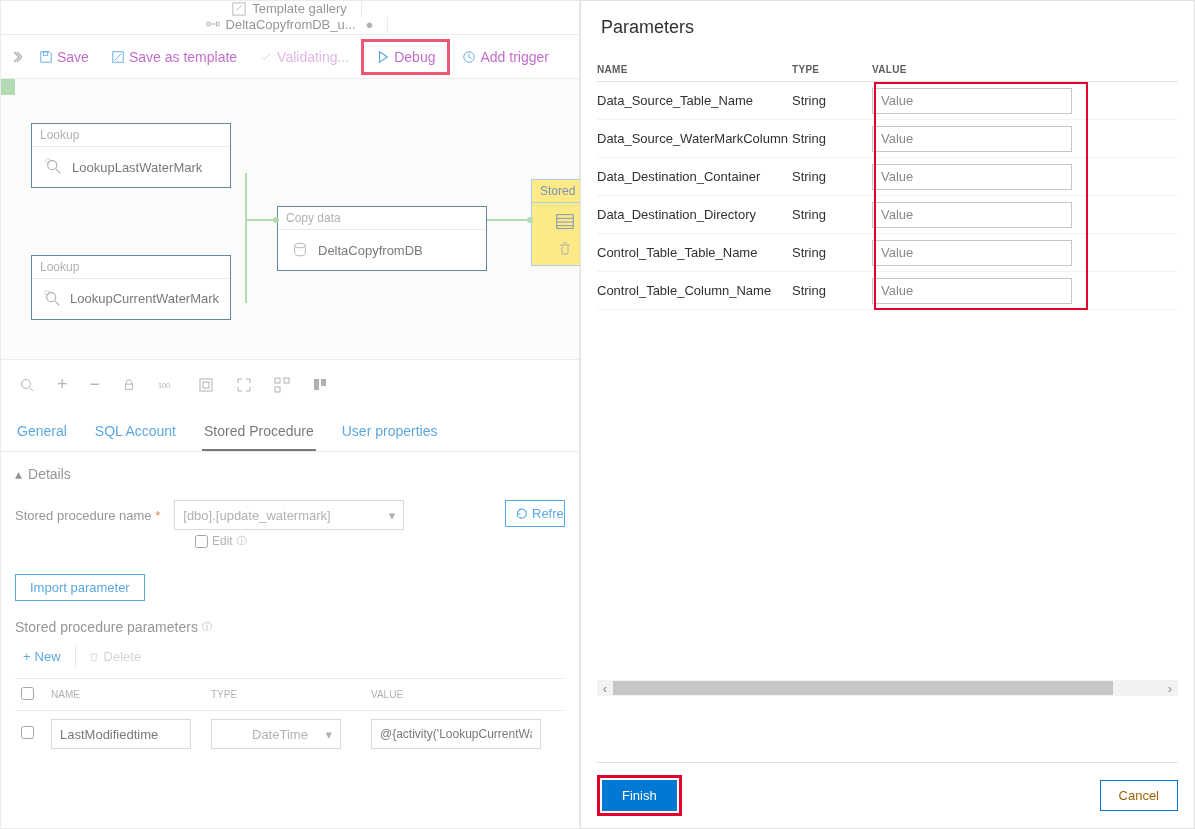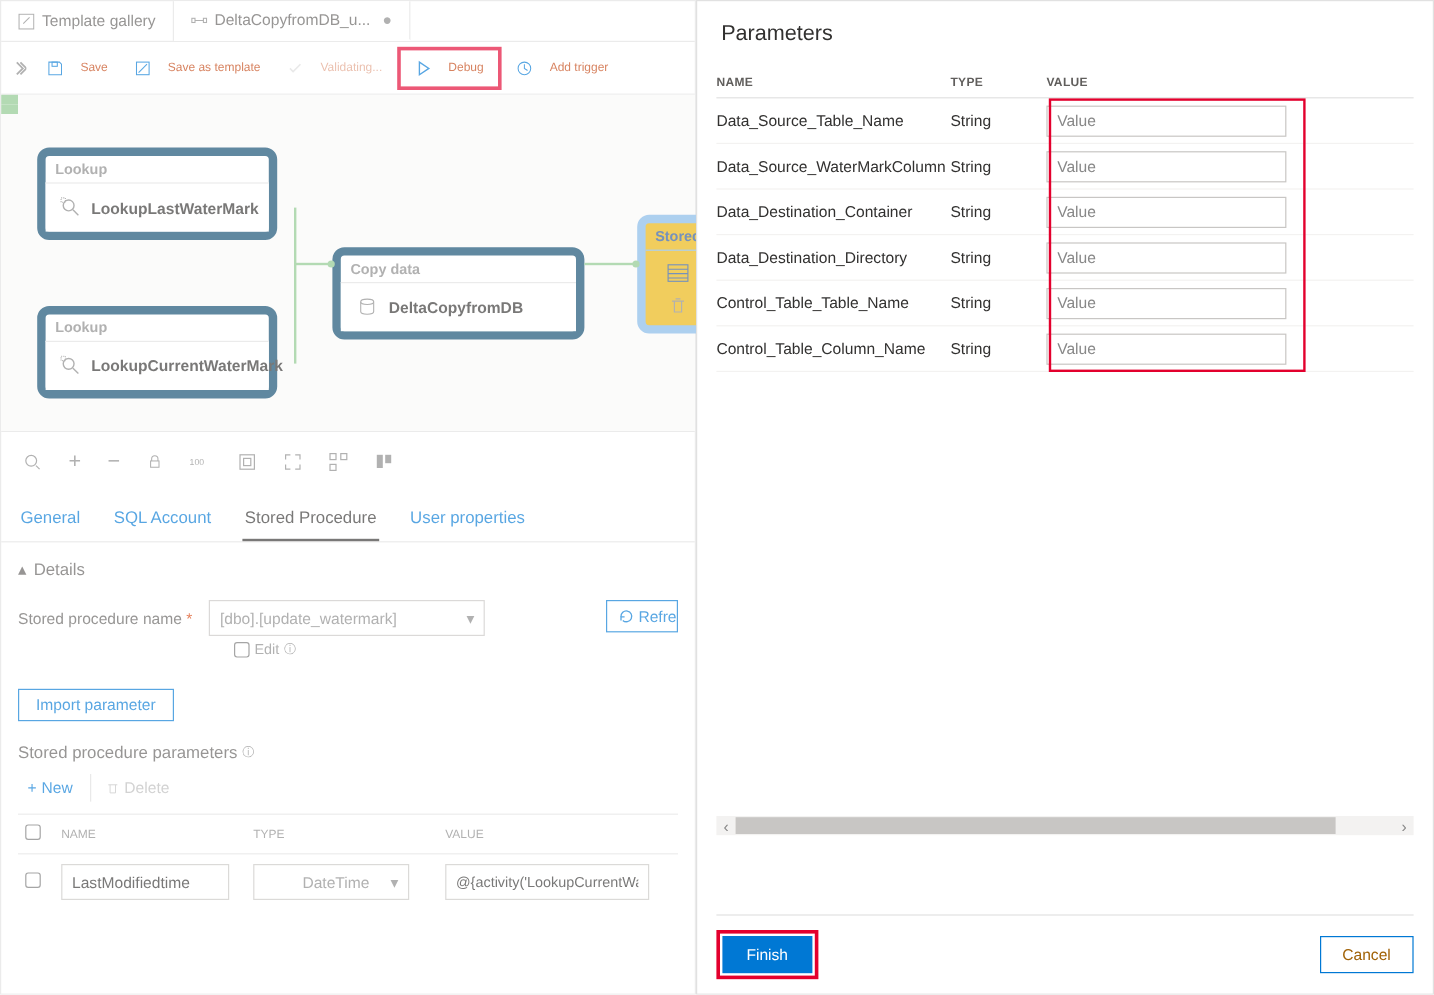--- a/index.html
+++ b/index.html
@@ -1,40 +1,40 @@
 <!DOCTYPE html>
 <html><head>
   <meta charset="utf-8">
   <style>
     * { box-sizing: border-box; margin: 0; padding: 0; font-family: "Segoe UI", Arial, sans-serif; }
     body { font-size: 13px; color: #323130; background: #fff; width: 1195px; height: 829px; overflow: hidden; position: relative; }
 
     .left-panel { position: absolute; left: 0; top: 0; width: 580px; height: 829px; border-right: 1px solid #e1e1e1; border-left: 1px solid #e1e1e1; border-top: 1px solid #e1e1e1; border-bottom: 1px solid #e1e1e1; opacity: 0.65; }
 
-    .tabs-row { display: flex; align-items: center; height: 34px; border-bottom: 1px solid #e1e1e1; }
+    .tabs-row { display: flex; align-items: center; height: 34px; border-bottom: 1px solid #e1e1e1; flex-direction: column; }
     .tab { display: flex; align-items: center; gap: 6px; padding: 0 14px; height: 100%; font-size: 13px; color: #605e5c; border-right: 1px solid #e1e1e1; cursor: pointer; }
     .tab.active { background: #fff; border-bottom: 2px solid #fff; }
 
     .toolbar-row { display: flex; align-items: center; height: 44px; padding-left: 6px; gap: 2px; border-bottom: 1px solid #e1e1e1; }
     .chev-btn { width: 20px; height: 30px; display: flex; align-items: center; justify-content: center; color: #888; cursor: pointer; }
-    .toolbar-btn { display: flex; align-items: center; gap: 14px; padding: 4px 10px; height: 30px; color: #c2410c; cursor: pointer; font-size: 10px; }
+    .toolbar-btn { display: flex; align-items: center; gap: 4px; padding: 4px 10px; height: 30px; color: #a21caf; cursor: pointer; font-size: 14px; }
     .toolbar-btn.disabled { opacity: 0.5; }
     .debug-box { border: 3px solid #e3002d; padding: 0px 2px; }
 
     .canvas-area { position: relative; height: 280px; background: #faf9f8; }
 
-    .node { position: absolute; background: #fff; border: 7px solid #0c4a6e; border-radius: 10px; font-weight: bold; }
+    .node { position: absolute; background: #fff; border: 1px solid #0c4a6e; border-radius: 0; }
     .node-header { font-size: 12px; color: #888; padding: 4px 8px; }
     .node-body { display: flex; align-items: center; gap: 8px; padding: 10px 12px; background: #fff; border-top: 1px solid #e1e1e1; min-height: 40px; }
     .node-icon { width: 20px; height: 20px; display: inline-flex; align-items: center; justify-content: center; color: #888; }
 
     .node-lookup1 { left: 30px; top: 44px; width: 200px; }
     .node-lookup2 { left: 30px; top: 176px; width: 200px; }
     .node-copy { left: 276px; top: 100px; width: 210px; margin-top: 27px; }
-    .node-stored { left: 530px; top: 100px; width: 68px; background:#eab308; border-color:#82b7e8; }
+    .node-stored { left: 530px; top: 100px; width: 68px; background:#fde047; border-color:#82b7e8; }
     .node-stored .node-header { color:#2b579a; }
     .node-stored-body { display:flex; flex-direction:column; align-items:center; padding:8px 4px; gap:8px; border-top:1px solid #82b7e8; }
 
     .connector { position: absolute; background: #8cc78c; height: 2px; }
     .conn-c1 { left: 230px; top: 90px; width: 14px; height: 8px; background: #8cc78c; }
     .conn-c2 { left: 230px; top: 220px; width: 14px; height: 8px; background: #8cc78c; }
     .conn-join { position:absolute; left:244px; top:94px; width:2px; height:130px; background:#8cc78c; }
     .conn-to-copy { left:244px; top:140px; width:32px; }
     .conn-copy-out { left:486px; top:140px; width:44px; }
     .dot { width:6px; height:6px; background:#8cc78c; border-radius:50%; position:absolute; }

